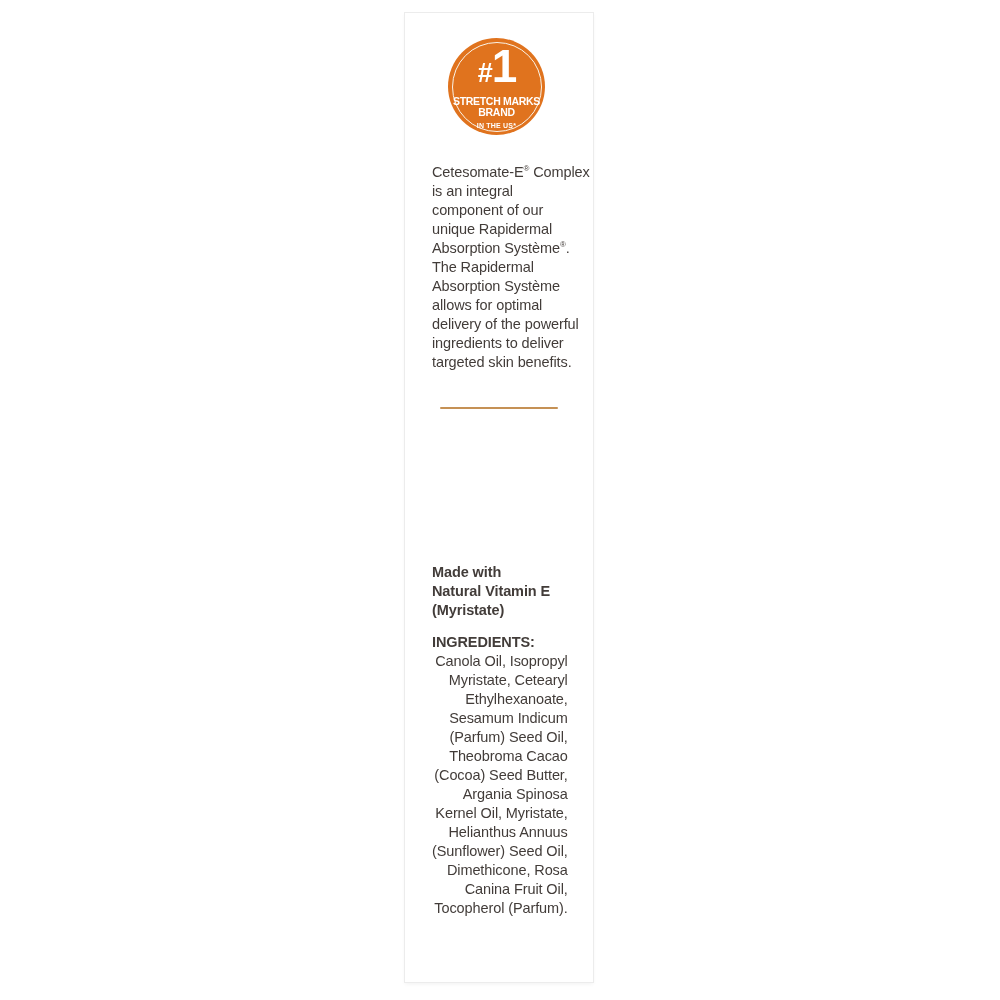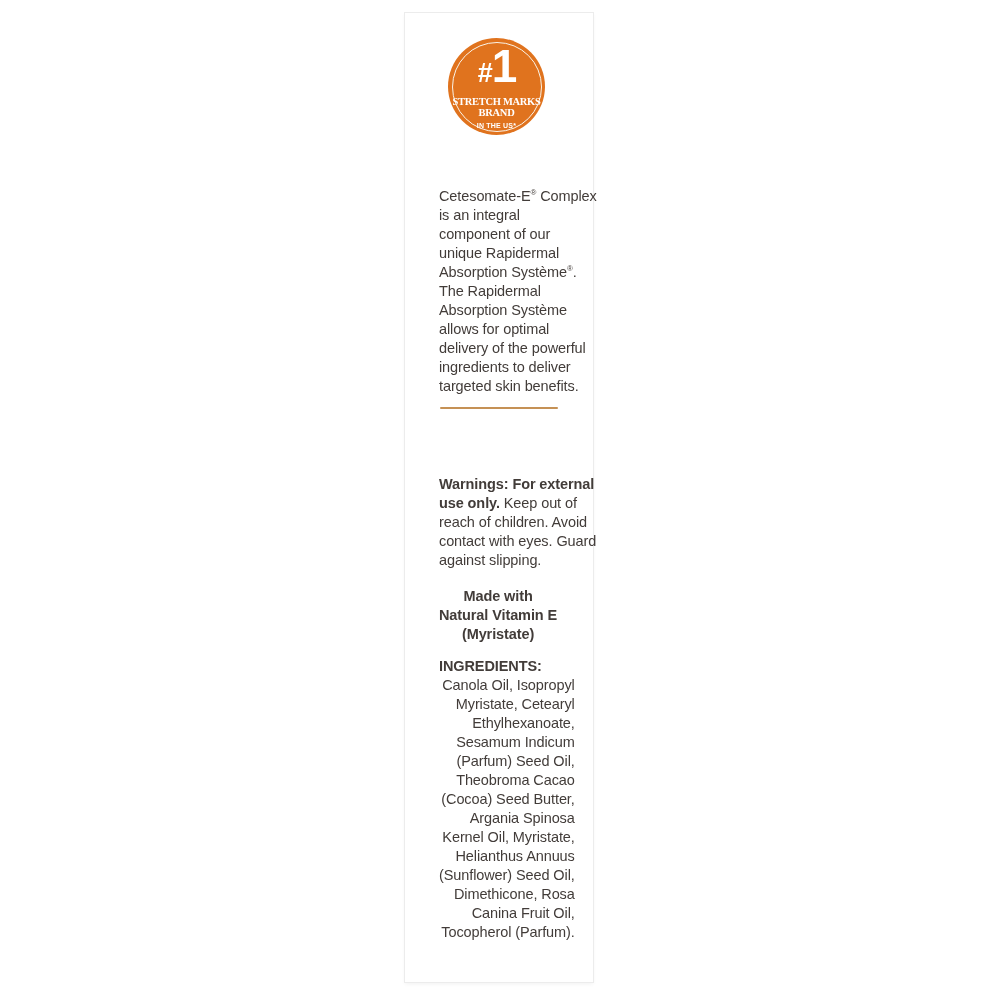--- a/index.html
+++ b/index.html
@@ -52,53 +52,51 @@
     font-size: 46px;
     letter-spacing: -2px;
   }
   .badge-number .hash { font-size: 27px; letter-spacing: -1px; }
   .badge-line {
     font-weight: 700;
     font-size: 10.5px;
     line-height: 11px;
     letter-spacing: -0.3px;
     white-space: nowrap;
-    font-family: Liberation Serif, serif;
   }
   .badge-line.first { margin-top: 2px; }
   .badge-region {
     margin-top: 4px;
     font-weight: 700;
     font-size: 7px;
     line-height: 8px;
     letter-spacing: 0.2px;
     white-space: nowrap;
   }
   .txt {
     position: absolute;
-    left: 34px;
+    left: 27px;
     font-size: 14.5px;
     line-height: 19px;
     color: var(--text);
     letter-spacing: -0.1px;
-    margin-top: 24px;
   }
   .txt .line { white-space: nowrap; }
   .txt .b, .txt.bold-block { font-weight: 700; }
   .txt sup { font-size: 55%; vertical-align: super; line-height: 0; }
   .description { top: 150px; }
   .divider {
     position: absolute;
     left: 35px; top: 394px;
     width: 118px; height: 2px;
     background: var(--divider);
     border-radius: 1px;
   }
   .warnings { top: 438px; }
-  .made-with { top: 550px; text-align: center; }
+  .made-with { top: 550px; }
   .ingredients-heading { top: 620px; text-align: center; }
   .ingredients-list { top: 639px; text-align: right; }
 </style>
 </head>
 <body>
 
 <div class="panel">
 
   <div class="badge">
     <div class="badge-ring">
@@ -118,27 +116,20 @@
       <div class="line"><span>The Rapidermal</span></div>
       <div class="line"><span>Absorption Système</span></div>
       <div class="line"><span>allows for optimal</span></div>
       <div class="line"><span>delivery of the powerful</span></div>
       <div class="line"><span>ingredients to deliver</span></div>
       <div class="line"><span>targeted skin benefits.</span></div>
     </div>
 
   <div class="divider"></div>
 
-  <div class="txt warnings">
-      <div class="line"><span class="b">Warnings: For external</span></div>
-      <div class="line"><span class="b">use only.</span><span> Keep out of</span></div>
-      <div class="line"><span>reach of children. Avoid</span></div>
-      <div class="line"><span>contact with eyes. Guard</span></div>
-      <div class="line"><span>against slipping.</span></div>
-    </div>
 
   <div class="txt bold-block made-with">
       <div class="line"><span>Made with</span></div>
       <div class="line"><span>Natural Vitamin E</span></div>
       <div class="line"><span>(Myristate)</span></div>
     </div>
 
   <div class="txt bold-block ingredients-heading"><span class="line">INGREDIENTS:</span></div>
 
   <div class="txt ingredients-list">

